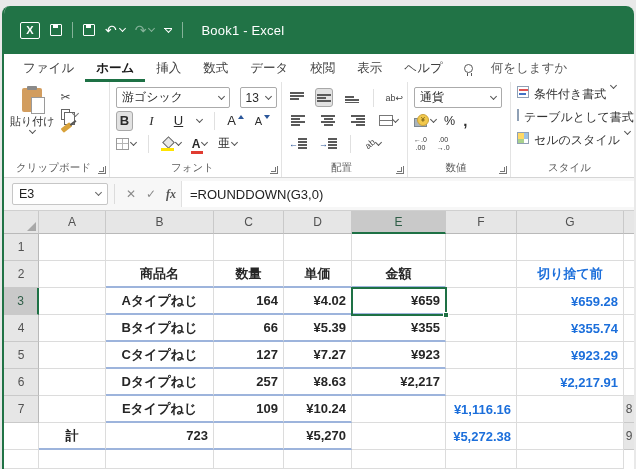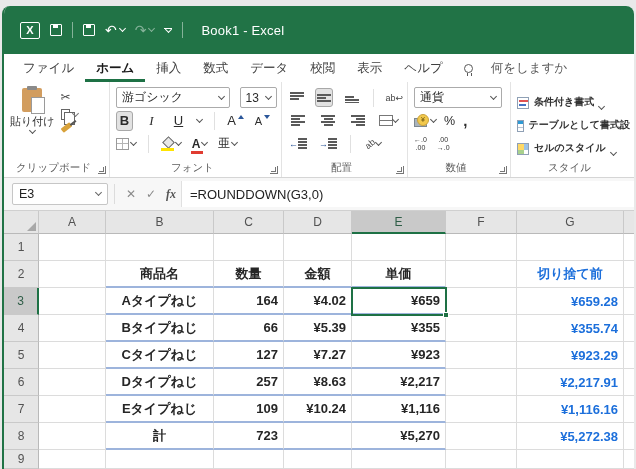--- a/index.html
+++ b/index.html
@@ -101,21 +101,21 @@
     background:linear-gradient(#777,#777) center/14px 1px no-repeat; }
   .ind-arrow { font-size:9px; color:#2b579a; }
   .g-num { width:103px; }
   .coin-ic { width:14px; height:12px; position:relative; }
   .coin-ic::before { content:""; position:absolute; left:0; top:3px; width:11px; height:7px; background:#aab4bc; border:1px solid #7d8890; }
   .coin-ic::after { content:"¥"; position:absolute; right:-1px; top:-1px; width:10px; height:10px; background:#f2c94c;
     border:1px solid #caa23c; border-radius:50%; font-size:7px; display:flex; align-items:center; justify-content:center; color:#6b5410; }
   .pct { font-size:12.5px; color:#2b2b2b; } .comma-ic { font-size:15px; font-weight:bold; color:#2b2b2b; }
   .dec { font-size:7px; line-height:1.1; color:#333; text-align:center; }
   .g-styles { flex:1; overflow:hidden; }
-  .srow { display:flex; align-items:flex-end; gap:5px; height:23px; font-size:10px; color:#333; white-space:nowrap;font-weight:bold; }
+  .srow { display:flex; align-items:flex-start; gap:5px; height:23px; font-size:12px; color:#333; white-space:nowrap; }
   .cf-ic { width:12px; height:12px; border:1px solid #8fa0b5;
     background:linear-gradient(#e05252,#e05252) 1px 2px/9px 2px no-repeat,
                linear-gradient(#4472c4,#4472c4) 1px 6px/7px 2px no-repeat, #fff; }
   .ft-ic { width:12px; height:12px; border:1px solid #8fa0b5;
     background:linear-gradient(#2e9bd6,#2e9bd6) 0 0/12px 3px no-repeat,
                linear-gradient(#b7c6d6,#b7c6d6) 0 6px/12px 1px no-repeat, #fff; }
   .cs-ic { width:12px; height:12px; border:1px solid #8fa0b5;
     background:linear-gradient(#ffd966,#ffd966) 0 0/6px 6px no-repeat,
                linear-gradient(#9dc3e6,#9dc3e6) 6px 0/6px 6px no-repeat,
                linear-gradient(#a9d18e,#a9d18e) 0 6px/6px 6px no-repeat, #fff; }
@@ -390,22 +390,22 @@
       <div class="c"></div>
       <div class="c"></div>
       <div class="c"></div>
       <div class="c"></div>
       <div class="c"></div>
 
     <div class="rh">2</div>
     <div class="c"></div>
     <div class="c ctr hd bb">商品名</div>
     <div class="c ctr hd bb">数量</div>
+    <div class="c ctr hd bb">単価</div>
     <div class="c ctr hd bb">金額</div>
-    <div class="c ctr hd bb">単価</div>
     <div class="c"></div>
     <div class="c ctr blu">切り捨て前</div>
     <div class="c"></div>
 
     <div class="rh selr">3</div>
     <div class="c"></div>
     <div class="c ctr bb">Aタイプねじ</div>
     <div class="c rt bb">164</div>
     <div class="c rt bb">¥4.02</div>
     <div class="c rt bb">¥659</div>
@@ -441,21 +441,20 @@
     <div class="c rt bb">¥2,217</div>
     <div class="c"></div>
     <div class="c rt blu">¥2,217.91</div>
     <div class="c"></div>
 
     <div class="rh">7</div>
     <div class="c"></div>
     <div class="c ctr bb">Eタイプねじ</div>
     <div class="c rt bb">109</div>
     <div class="c rt bb">¥10.24</div>
-    <div class="c rt bb">¥1,116</div>
     <div class="c"></div>
     <div class="c rt blu">¥1,116.16</div>
     <div class="c"></div>
 
     <div class="rh">8</div>
     <div class="c"></div>
     <div class="c ctr bb">計</div>
     <div class="c rt bb">723</div>
     <div class="c rt bb"></div>
     <div class="c rt bb">¥5,270</div>

